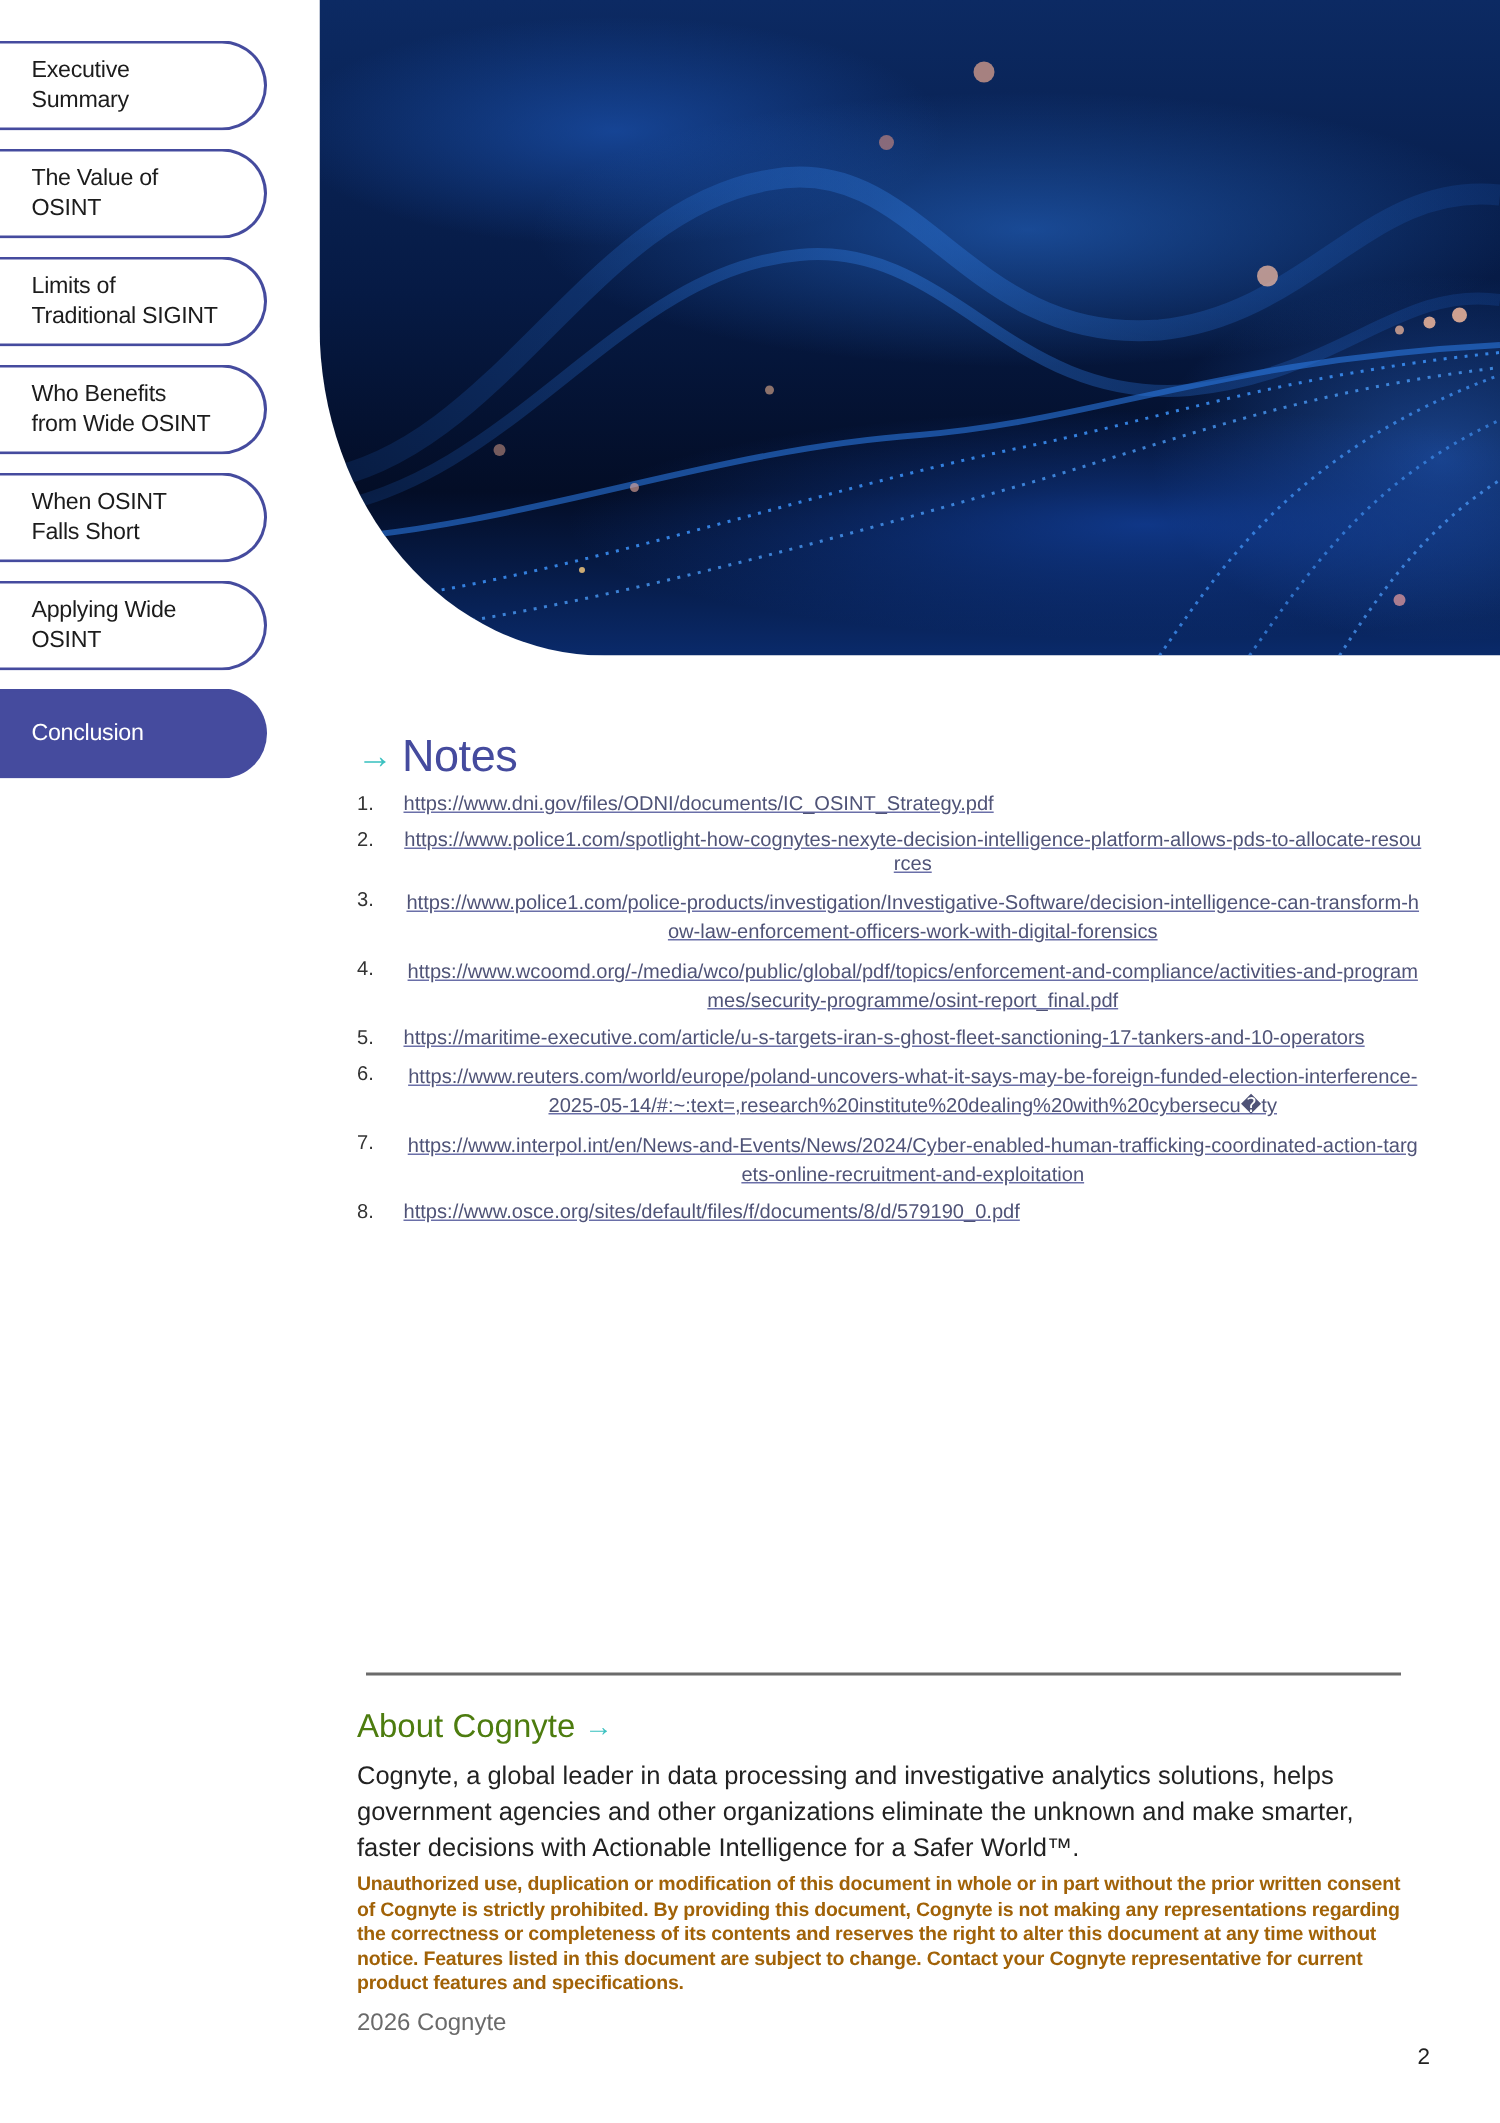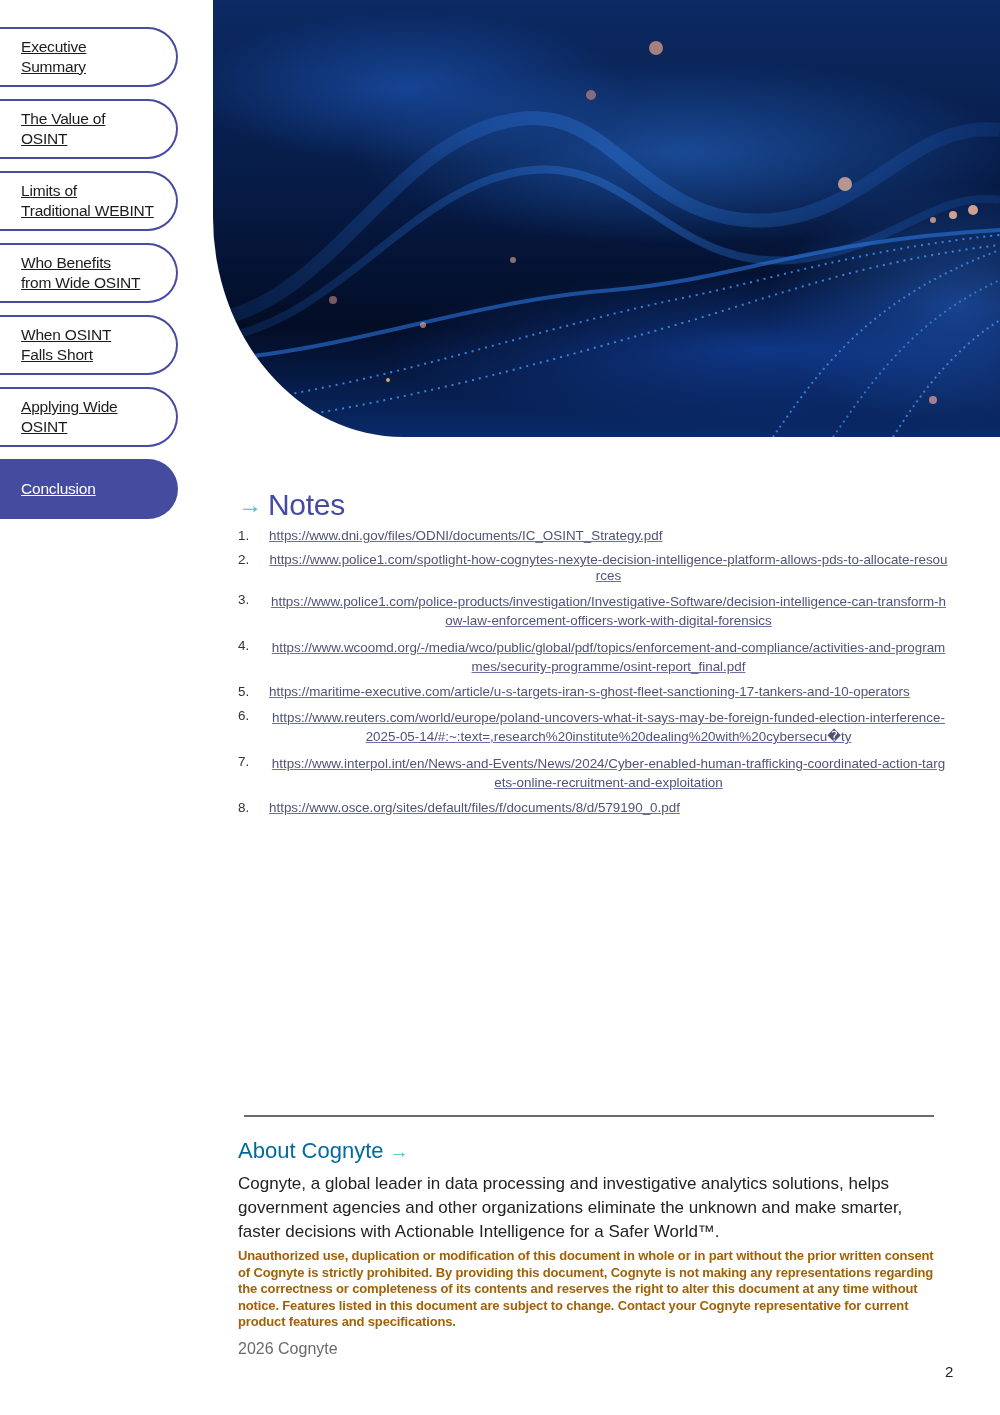--- a/index.html
+++ b/index.html
@@ -15,21 +15,21 @@
       position: absolute; left: -2px; width: 180px; height: 60px;
       box-sizing: border-box;
       border: 2px solid #454b9e; border-left: none;
       border-radius: 0 31px 31px 0;
       background: #fff;
       display: flex; align-items: center;
       padding-left: 23px;
       font-size: 15.5px; line-height: 20px; color: #1c1c1c;
       cursor: pointer;
     }
-    .nav-item .lbl { white-space: pre-line; letter-spacing: -0.2px; text-decoration: underline; }
+    .nav-item .lbl { white-space: pre-line; letter-spacing: -0.2px; }
     .nav-item.active { background: #454b9e; border-color: #454b9e; color: #ffffff; }
 
     
     .hero {
       position: absolute; left: 213px; top: 0; width: 787px; height: 437px;
       border-bottom-left-radius: 190px 220px;
       overflow: hidden;
       background:
         radial-gradient(ellipse 60% 30% at 60% 35%, rgba(40,110,210,0.55), rgba(0,0,0,0) 70%),
         radial-gradient(ellipse 40% 25% at 25% 20%, rgba(30,90,190,0.6), rgba(0,0,0,0) 70%),
@@ -57,21 +57,21 @@
     }
     .note.tall .link { line-height: 19px; }
 
     
     .divider { position: absolute; left: 244px; top: 1115px; width: 690px; height: 2px; background: #6b6b6b; }
 
     
     .about-title {
       position: absolute; left: 238px; top: 1138px; display: flex; align-items: center; gap: 6px;
     }
-    .about-title .title { font-size: 22px; color: #0369a1; }
+    .about-title .title { font-size: 22px; color: #4d7c0f; }
     .about-title .arrow { font-size: 19px; }
     .about-body {
       position: absolute; left: 238px; top: 1172px; width: 700px;
       font-size: 17px; line-height: 24px; color: #222;
     }
     .disclaimer {
       position: absolute; left: 238px; top: 1248px; width: 710px;
       font-size: 13px; line-height: 16.5px; color: #a16207; letter-spacing: -0.15px; font-weight: bold;
     }
     .copyright { position: absolute; left: 238px; top: 1340px; font-size: 16px; color: #6a6a6a; }
@@ -84,21 +84,21 @@
   <div class="nav-item" style="top:0px">
     <span class="lbl">Executive
 Summary</span>
   </div>
   <div class="nav-item" style="top:72px">
     <span class="lbl">The Value of
 OSINT</span>
   </div>
   <div class="nav-item" style="top:144px">
     <span class="lbl">Limits of
-Traditional WEBINT</span>
+Traditional SIGINT</span>
   </div>
   <div class="nav-item" style="top:216px">
     <span class="lbl">Who Benefits
 from Wide OSINT</span>
   </div>
   <div class="nav-item" style="top:288px">
     <span class="lbl">When OSINT
 Falls Short</span>
   </div>
   <div class="nav-item" style="top:360px">

